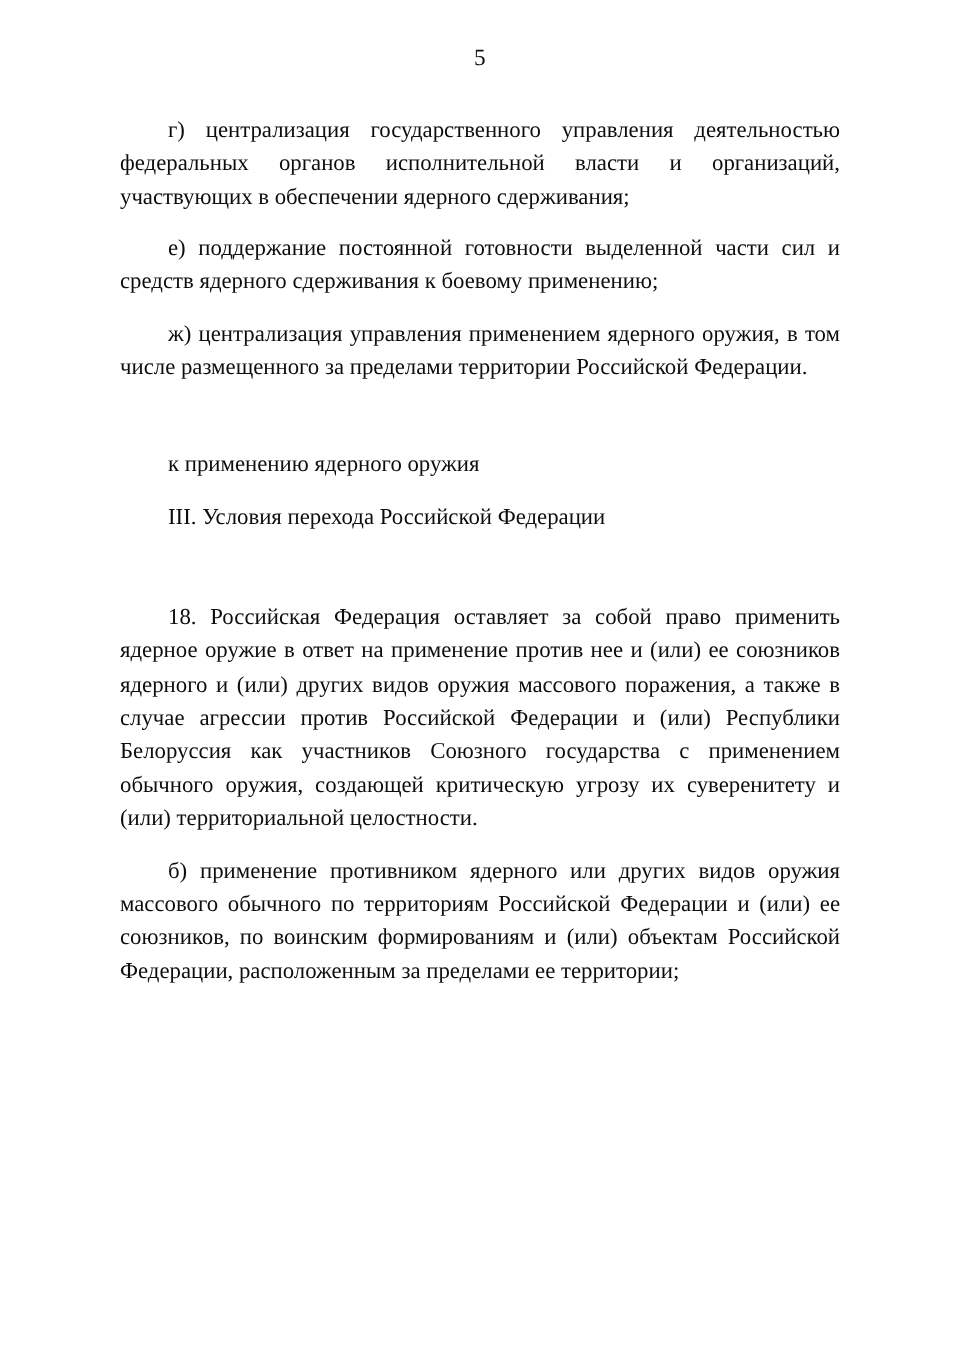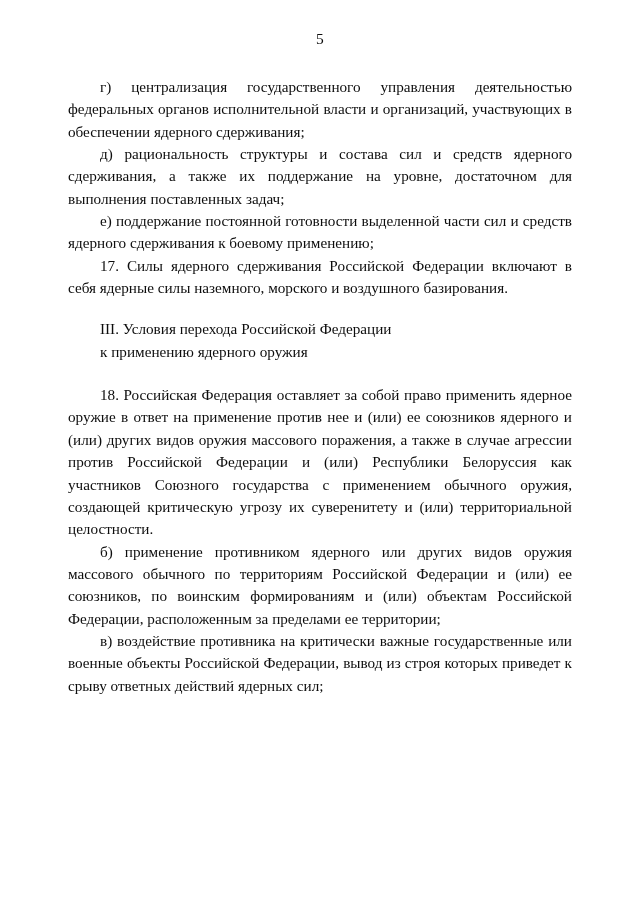--- a/index.html
+++ b/index.html
@@ -22,21 +22,21 @@
     padding: 30px 68px 0 68px;
     position: relative;
   }
   .page-number {
     text-align: center;
     font-size: 15.5px;
     margin: 0 0 28px 0;
     letter-spacing: 0.2px;
   }
   .body-text p {
-    margin: 0;
+    margin: 12px;
     font-size: 15.2px;
     line-height: 1.47;
     text-align: justify;
     text-justify: inter-word;
     text-indent: 32px;
     hyphens: none;
   }
   .heading {
     margin: 0;
     font-size: 15.2px;
@@ -50,29 +50,27 @@
 </head>
 <body>
 
 <div class="page">
 
   <div class="page-number">5</div>
 
   <div class="body-text">
 
     <p>г) централизация государственного управления деятельностью федеральных органов исполнительной власти и организаций, участвующих в обеспечении ядерного сдерживания;</p>
-    <p>д) рациональность структуры и состава сил и средств ядерного сдерживания, а также их поддержание на уровне, достаточном для выполнения поставленных задач;</p>
     <p>е) поддержание постоянной готовности выделенной части сил и средств ядерного сдерживания к боевому применению;</p>
-    <p>17. Силы ядерного сдерживания Российской Федерации включают в себя ядерные силы наземного, морского и воздушного базирования.</p>
+    <p>ж) централизация управления применением ядерного оружия, в том числе размещенного за пределами территории Российской Федерации.</p>
 
     <div class="spacer-md"></div>
 
+    <p class="heading">к применению ядерного оружия</p>
     <p class="heading">III. Условия перехода Российской Федерации</p>
-    <p class="heading">к применению ядерного оружия</p>
 
     <div class="spacer-lg"></div>
 
     <p>18. Российская Федерация оставляет за собой право применить ядерное оружие в ответ на применение против нее и (или) ее союзников ядерного и (или) других видов оружия массового поражения, а также в случае агрессии против Российской Федерации и (или) Республики Белоруссия как участников Союзного государства с применением обычного оружия, создающей критическую угрозу их суверенитету и (или) территориальной целостности.</p>
     <p>б) применение противником ядерного или других видов оружия массового обычного по территориям Российской Федерации и (или) ее союзников, по воинским формированиям и (или) объектам Российской Федерации, расположенным за пределами ее территории;</p>
-    <p>в) воздействие противника на критически важные государственные или военные объекты Российской Федерации, вывод из строя которых приведет к срыву ответных действий ядерных сил;</p>
 
   </div>
 </div>
 
 </body></html>

